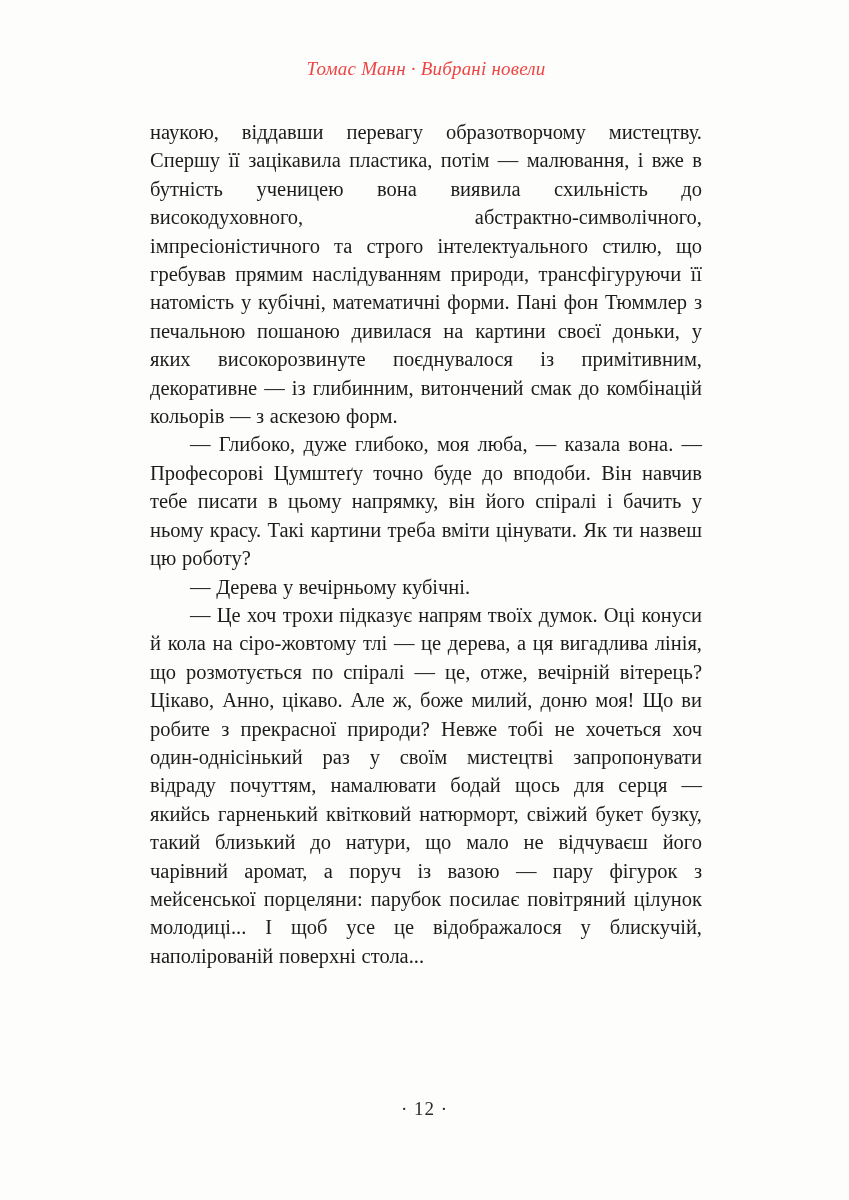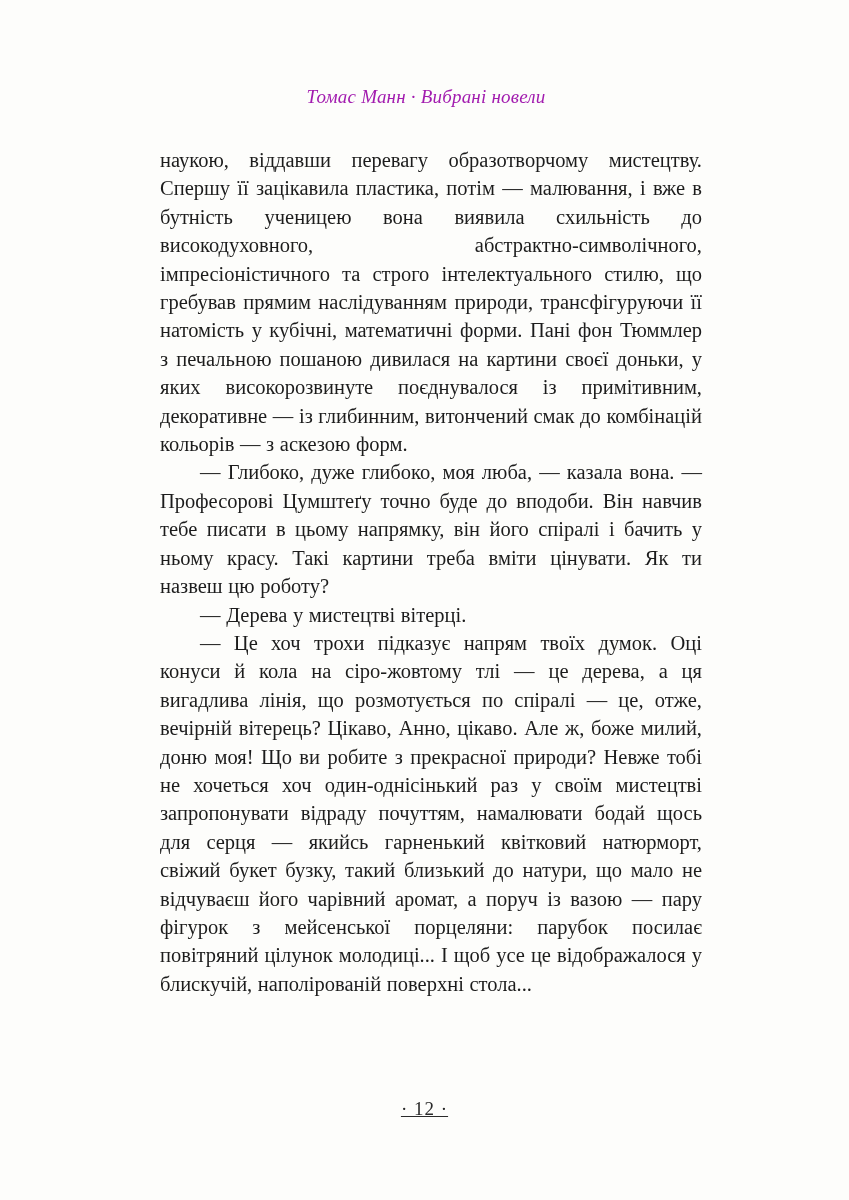--- a/index.html
+++ b/index.html
@@ -14,31 +14,30 @@
     overflow: hidden;
   }
   .book-page {
     position: absolute;
     left: 150px;
     top: 0;
     width: 552px;
     height: 1200px;
   }
   .running-header {
-    padding-top: 86px;
+    padding-top: 58px;
     text-align: center;
     font-style: italic;
     font-size: 19px;
     line-height: 22px;
-    color: #a21caf;
+    color: #ef4444;
     letter-spacing: 0.2px;
   }
   .body-text {
     margin-top: 38px;
-    margin-left: 10px;
   }
   .body-text p {
     margin: 0;
     font-size: 20.5px;
     line-height: 28.4px;
     text-align: justify;
     text-indent: 0;
     color: #1c1c1c;
     word-spacing: 0.5px;
   }
@@ -47,30 +46,29 @@
   }
   .page-number {
     position: absolute;
     left: 0;
     right: 0;
     top: 1098px;
     text-align: center;
     font-size: 19px;
     color: #2a2a2a;
     letter-spacing: 1px;
-    text-decoration: underline;
   }
 </style>
 </head>
 <body>
 
 <div class="book-page">
   <div class="running-header">Томас Манн · Вибрані новели</div>
 
   <div class="body-text">
     <p>наукою, віддавши перевагу образотворчому мистецтву. Спершу її зацікавила пластика, потім — малювання, і вже в бутність ученицею вона виявила схильність до високодуховного, абстрактно-символічного, імпресіоністичного та строго інтелектуального стилю, що гребував прямим наслідуванням природи, трансфігуруючи її натомість у кубічні, математичні форми. Пані фон Тюммлер з печальною пошаною дивилася на картини своєї доньки, у яких високорозвинуте поєднувалося із примітивним, декоративне — із глибинним, витончений смак до комбінацій кольорів — з аскезою форм.</p>
     <p class="indent">— Глибоко, дуже глибоко, моя люба, — казала вона. — Професорові Цумштеґу точно буде до вподоби. Він навчив тебе писати в цьому напрямку, він його спіралі і бачить у ньому красу. Такі картини треба вміти цінувати. Як ти назвеш цю роботу?</p>
-    <p class="indent">— Дерева у мистецтві вітерці.</p>
+    <p class="indent">— Дерева у вечірньому кубічні.</p>
     <p class="indent">— Це хоч трохи підказує напрям твоїх думок. Оці конуси й кола на сіро-жовтому тлі — це дерева, а ця вигадлива лінія, що розмотується по спіралі — це, отже, вечірній вітерець? Цікаво, Анно, цікаво. Але ж, боже милий, доню моя! Що ви робите з прекрасної природи? Невже тобі не хочеться хоч один-однісінький раз у своїм мистецтві запропонувати відраду почуттям, намалювати бодай щось для серця — якийсь гарненький квітковий натюрморт, свіжий букет бузку, такий близький до натури, що мало не відчуваєш його чарівний аромат, а поруч із вазою — пару фігурок з мейсенської порцеляни: парубок посилає повітряний цілунок молодиці... І щоб усе це відображалося у блискучій, наполірованій поверхні стола...</p>
   </div>
 </div>
 
 <div class="page-number">· 12 ·</div>
 
 </body></html>

